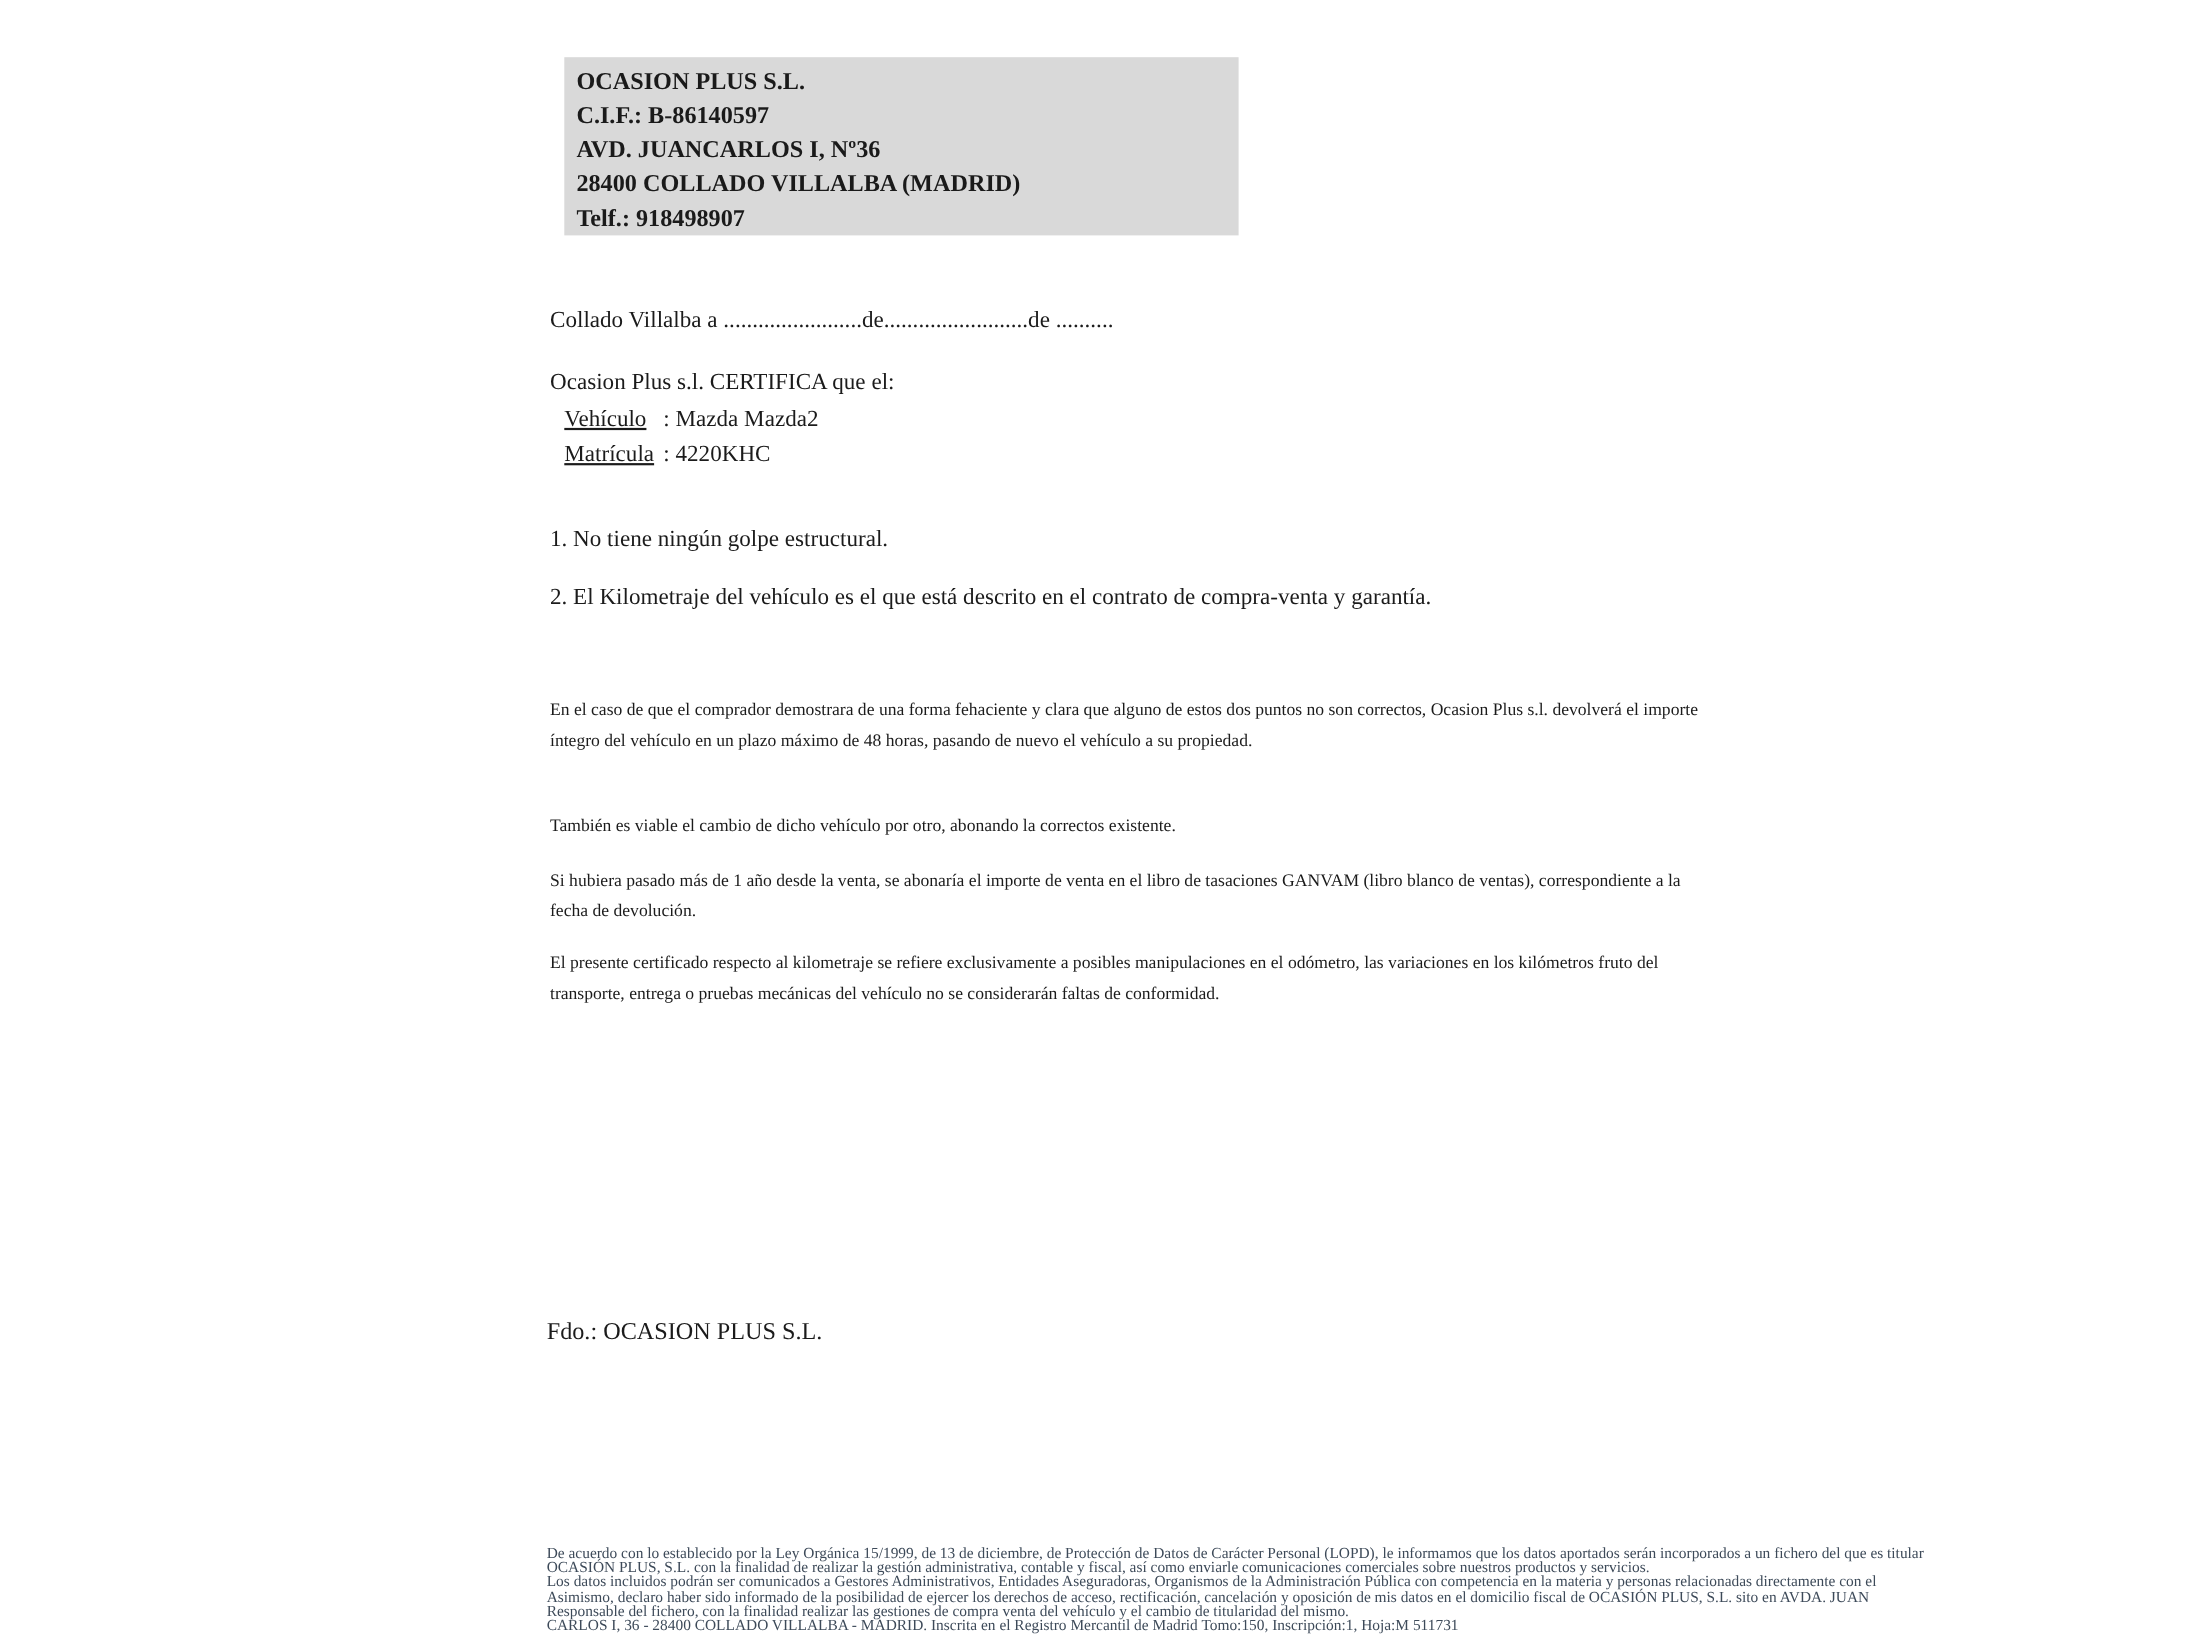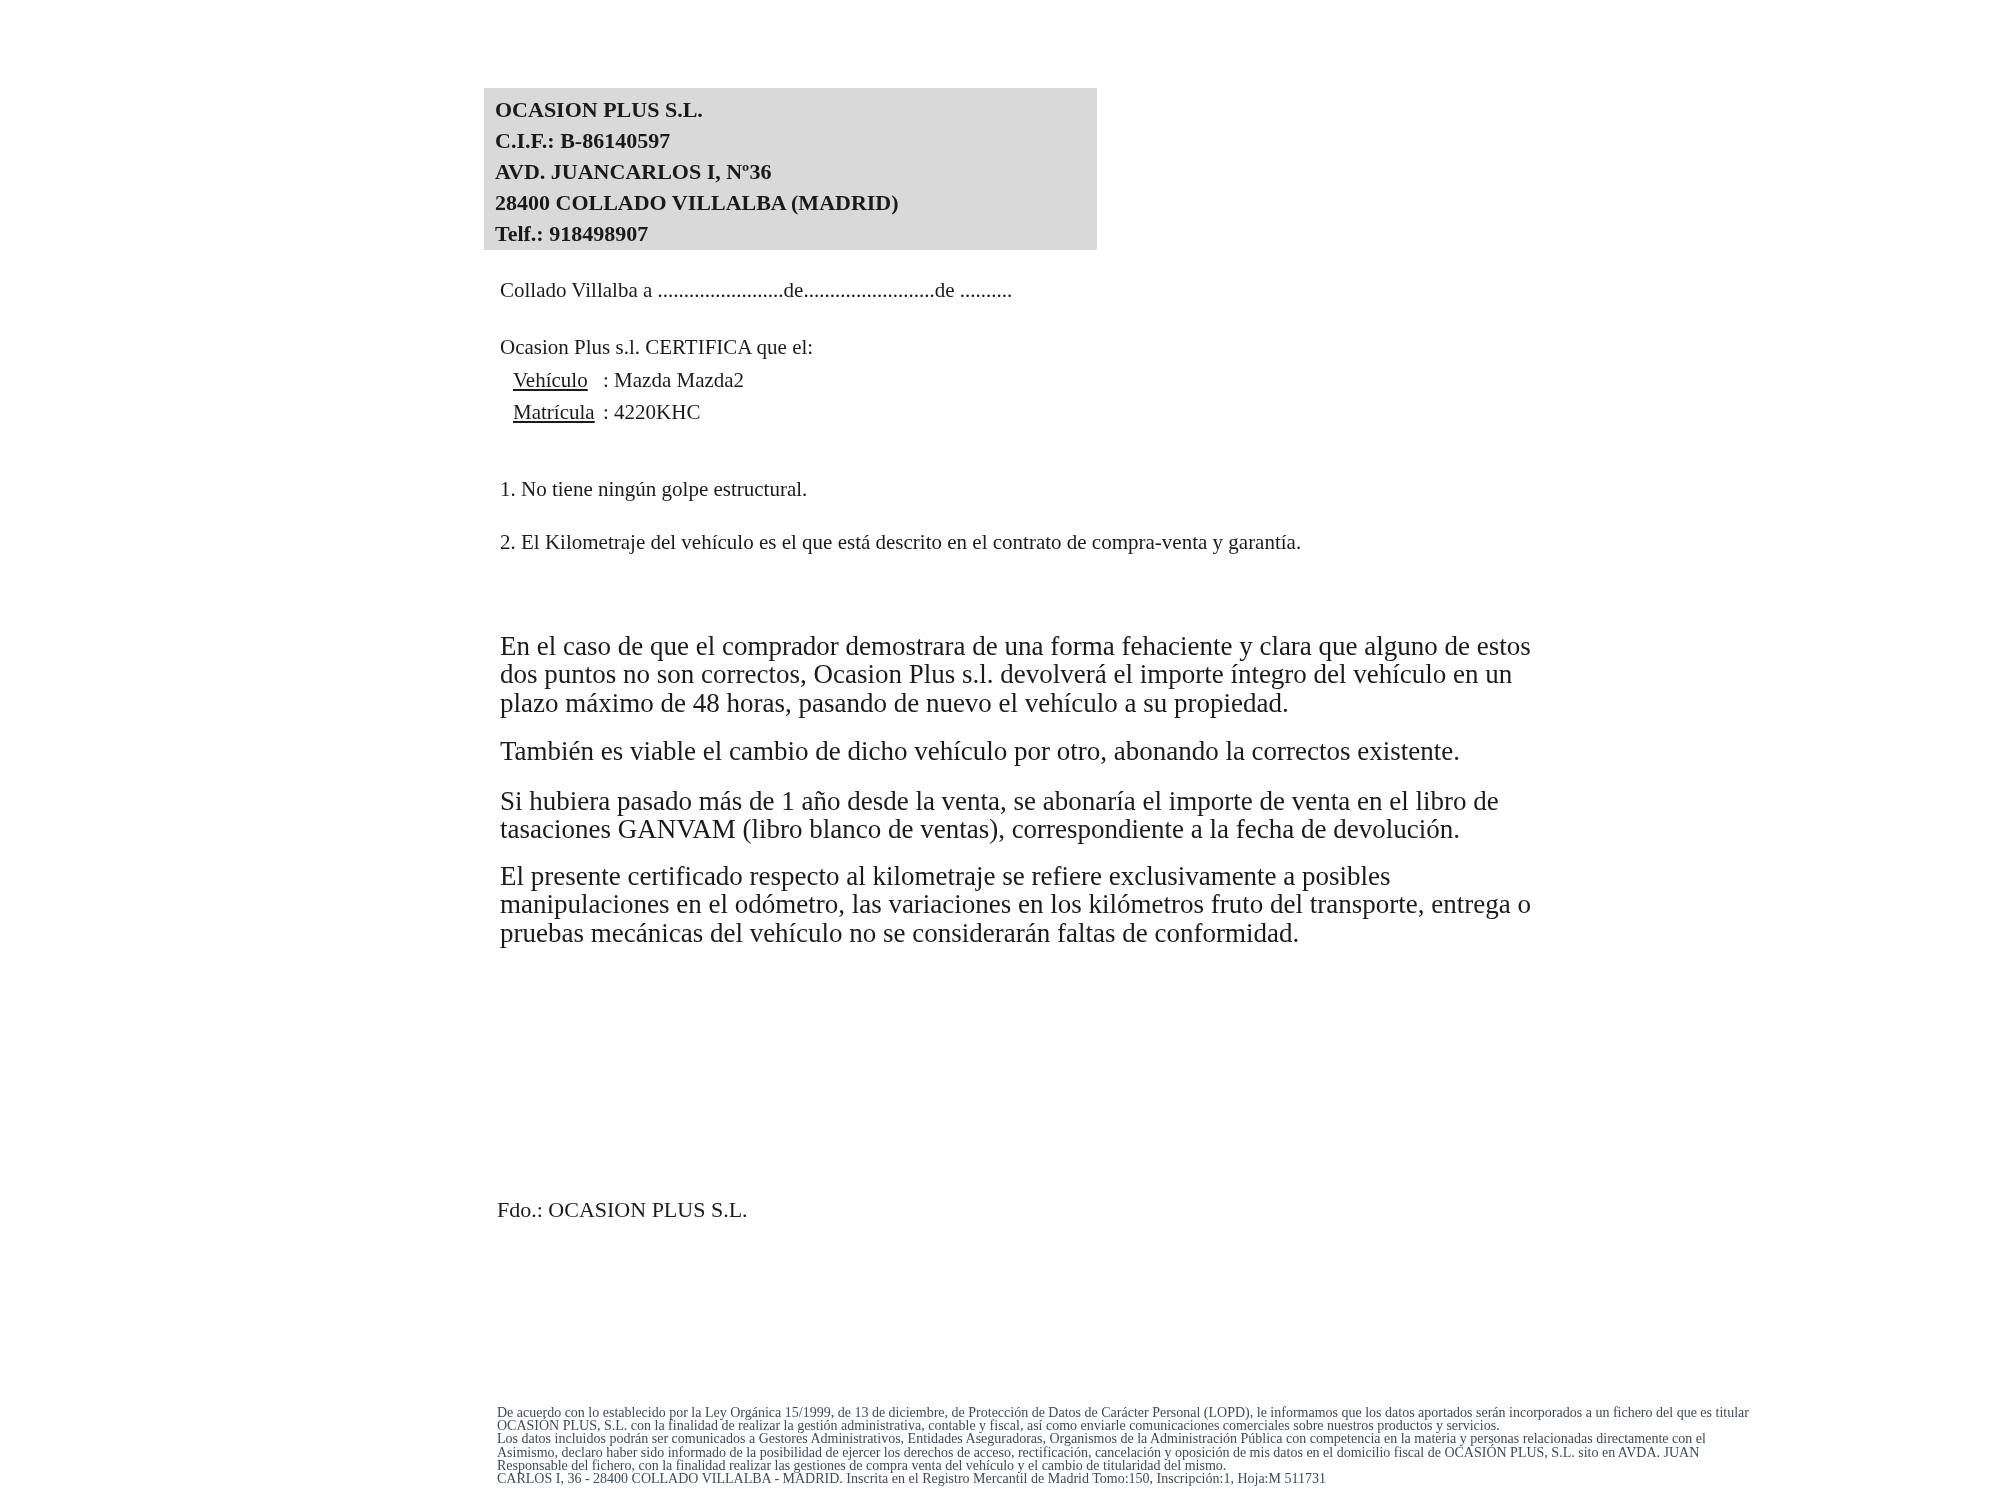--- a/index.html
+++ b/index.html
@@ -12,32 +12,31 @@
     position: relative;
     background: #ffffff;
     font-family: "Liberation Serif", "DejaVu Serif", serif;
     color: #1b1b1b;
     overflow: hidden;
   }
 
   
   .header-block {
     position: absolute;
-    left: 484px;
+    left: 513px;
     top: 52px;
     width: 613px;
     height: 162px;
     background: #d9d9d9;
     box-sizing: border-box;
     padding: 6px 10px 0 11px;
     font-weight: bold;
     font-size: 22px;
     line-height: 31px;
     color: #1a1a1a;
-    margin-top: 36px;
   }
 
   
   .date-line {
     position: absolute;
     left: 500px;
     top: 278px;
     width: 1032px;
     font-size: 21px;
     white-space: nowrap;
@@ -68,21 +67,21 @@
     white-space: nowrap;
   }
   .point-1 { top: 477px; }
   .point-2 { top: 530px; }
 
   
   .para {
     position: absolute;
     left: 500px;
     width: 1052px;
-    font-size: 27px;
+    font-size: 16px;
     line-height: 28.3px;
     text-align: left;
   }
   .para-1 { top: 632px; }
   .para-2 { top: 737px; }
   .para-3 { top: 787px; }
   .para-4 { top: 862px; }
 
   
   .signature-line {

